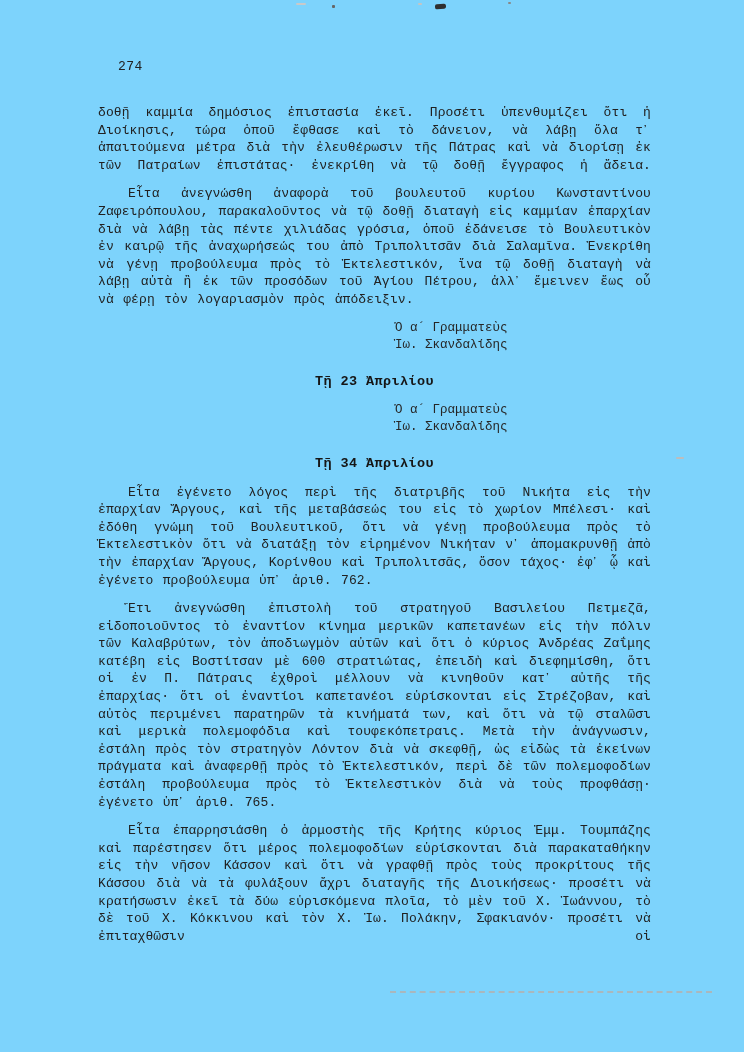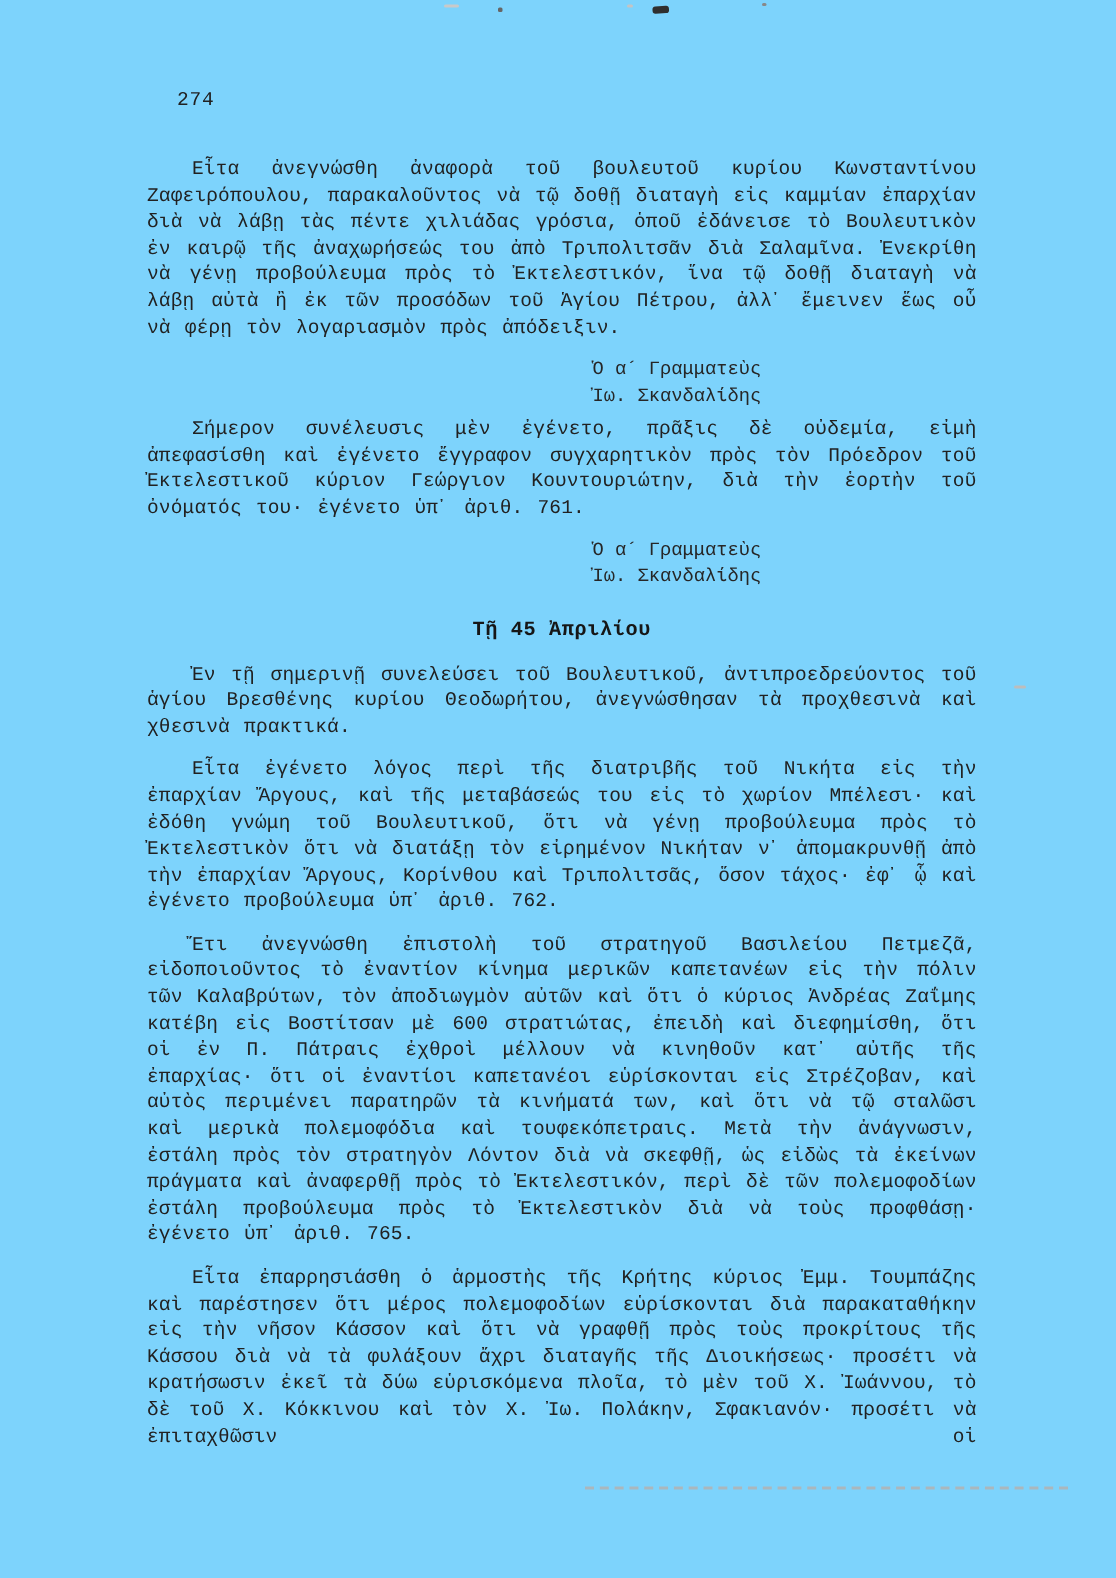--- a/index.html
+++ b/index.html
@@ -85,36 +85,36 @@
   <div class="speck" style="left:435px; top:4px; width:11px; height:5px; background:#2f2f2f; border-radius:2px; transform:rotate(-4deg);"></div>
   <div class="speck" style="left:508px; top:2px; width:3px; height:2px; background:#888;"></div>
   <div class="speck" style="left:676px; top:457px; width:8px; height:2px; background:#bdbdbd;"></div>
 
   <div class="content">
 
     <div class="page-header">
       <span class="page-number">274</span>
     </div>
 
+    <p class="body no-indent flush-last">δοθῇ καμμία δημόσιος ἐπιστασία ἐκεῖ. Προσέτι ὑπενθυμίζει ὅτι ἡ Διοίκησις, τώρα ὁποῦ ἔφθασε καὶ τὸ δάνειον, νὰ λάβῃ ὅλα τ᾽ ἀπαιτούμενα μέτρα διὰ τὴν ἐλευθέρωσιν τῆς Πάτρας καὶ νὰ διορίσῃ ἐκ τῶν Πατραίων ἐπιστάτας· ἐνεκρίθη νὰ τῷ δοθῇ ἔγγραφος ἡ ἄδεια.</p>
     <p class="body">Εἶτα ἀνεγνώσθη ἀναφορὰ τοῦ βουλευτοῦ κυρίου Κωνσταντίνου Ζαφειρόπουλου, παρακαλοῦντος νὰ τῷ δοθῇ διαταγὴ εἰς καμμίαν ἐπαρχίαν διὰ νὰ λάβῃ τὰς πέντε χιλιάδας γρόσια, ὁποῦ ἐδάνεισε τὸ Βουλευτικὸν ἐν καιρῷ τῆς ἀναχωρήσεώς του ἀπὸ Τριπολιτσᾶν διὰ Σαλαμῖνα. Ἐνεκρίθη νὰ γένῃ προβούλευμα πρὸς τὸ Ἐκτελεστικόν, ἵνα τῷ δοθῇ διαταγὴ νὰ λάβῃ αὐτὰ ἢ ἐκ τῶν προσόδων τοῦ Ἁγίου Πέτρου, ἀλλ᾽ ἔμεινεν ἕως οὗ νὰ φέρῃ τὸν λογαριασμὸν πρὸς ἀπόδειξιν.</p>
 
     <div class="signature">
       <div>Ὁ α´ Γραμματεὺς</div>
       <div>Ἰω. Σκανδαλίδης</div>
     </div>
 
-    <p class="body">Σήμερον συνέλευσις μὲν ἐγένετο, πρᾶξις δὲ οὐδεμία, εἰμὴ ἀπεφασίσθη καὶ ἐγένετο ἔγγραφον συγχαρητικὸν πρὸς τὸν Πρόεδρον τοῦ Ἐκτελεστικοῦ κύριον Γεώργιον Κουντουριώτην, διὰ τὴν ἑορτὴν τοῦ ὀνόματός του· ἐγένετο ὑπ᾽ ἀριθ. 761.</p>
+    <div class="entry-heading">Τῇ 23 Ἀπριλίου</div>
 
     <div class="signature">
       <div>Ὁ α´ Γραμματεὺς</div>
       <div>Ἰω. Σκανδαλίδης</div>
     </div>
 
-    <div class="entry-heading">Τῇ 45 Ἀπριλίου</div>
-    <p class="body">Ἐν τῇ σημερινῇ συνελεύσει τοῦ Βουλευτικοῦ, ἀντιπροεδρεύοντος τοῦ ἁγίου Βρεσθένης κυρίου Θεοδωρήτου, ἀνεγνώσθησαν τὰ προχθεσινὰ καὶ χθεσινὰ πρακτικά.</p>
+    <div class="entry-heading">Τῇ 34 Ἀπριλίου</div>
     <p class="body">Εἶτα ἐγένετο λόγος περὶ τῆς διατριβῆς τοῦ Νικήτα εἰς τὴν ἐπαρχίαν Ἄργους, καὶ τῆς μεταβάσεώς του εἰς τὸ χωρίον Μπέλεσι· καὶ ἐδόθη γνώμη τοῦ Βουλευτικοῦ, ὅτι νὰ γένῃ προβούλευμα πρὸς τὸ Ἐκτελεστικὸν ὅτι νὰ διατάξῃ τὸν εἰρημένον Νικήταν ν᾽ ἀπομακρυνθῇ ἀπὸ τὴν ἐπαρχίαν Ἄργους, Κορίνθου καὶ Τριπολιτσᾶς, ὅσον τάχος· ἐφ᾽ ᾧ καὶ ἐγένετο προβούλευμα ὑπ᾽ ἀριθ. 762.</p>
     <p class="body">Ἔτι ἀνεγνώσθη ἐπιστολὴ τοῦ στρατηγοῦ Βασιλείου Πετμεζᾶ, εἰδοποιοῦντος τὸ ἐναντίον κίνημα μερικῶν καπετανέων εἰς τὴν πόλιν τῶν Καλαβρύτων, τὸν ἀποδιωγμὸν αὐτῶν καὶ ὅτι ὁ κύριος Ἀνδρέας Ζαΐμης κατέβη εἰς Βοστίτσαν μὲ 600 στρατιώτας, ἐπειδὴ καὶ διεφημίσθη, ὅτι οἱ ἐν Π. Πάτραις ἐχθροὶ μέλλουν νὰ κινηθοῦν κατ᾽ αὐτῆς τῆς ἐπαρχίας· ὅτι οἱ ἐναντίοι καπετανέοι εὑρίσκονται εἰς Στρέζοβαν, καὶ αὐτὸς περιμένει παρατηρῶν τὰ κινήματά των, καὶ ὅτι νὰ τῷ σταλῶσι καὶ μερικὰ πολεμοφόδια καὶ τουφεκόπετραις. Μετὰ τὴν ἀνάγνωσιν, ἐστάλη πρὸς τὸν στρατηγὸν Λόντον διὰ νὰ σκεφθῇ, ὡς εἰδὼς τὰ ἐκείνων πράγματα καὶ ἀναφερθῇ πρὸς τὸ Ἐκτελεστικόν, περὶ δὲ τῶν πολεμοφοδίων ἐστάλη προβούλευμα πρὸς τὸ Ἐκτελεστικὸν διὰ νὰ τοὺς προφθάσῃ· ἐγένετο ὑπ᾽ ἀριθ. 765.</p>
     <p class="body flush-last">Εἶτα ἐπαρρησιάσθη ὁ ἁρμοστὴς τῆς Κρήτης κύριος Ἐμμ. Τουμπάζης καὶ παρέστησεν ὅτι μέρος πολεμοφοδίων εὑρίσκονται διὰ παρακαταθήκην εἰς τὴν νῆσον Κάσσον καὶ ὅτι νὰ γραφθῇ πρὸς τοὺς προκρίτους τῆς Κάσσου διὰ νὰ τὰ φυλάξουν ἄχρι διαταγῆς τῆς Διοικήσεως· προσέτι νὰ κρατήσωσιν ἐκεῖ τὰ δύω εὑρισκόμενα πλοῖα, τὸ μὲν τοῦ Χ. Ἰωάννου, τὸ δὲ τοῦ Χ. Κόκκινου καὶ τὸν Χ. Ἰω. Πολάκην, Σφακιανόν· προσέτι νὰ ἐπιταχθῶσιν οἱ</p>
 
   </div>
 
   <div class="bottom-dashes"></div>
 
 </div>
 

